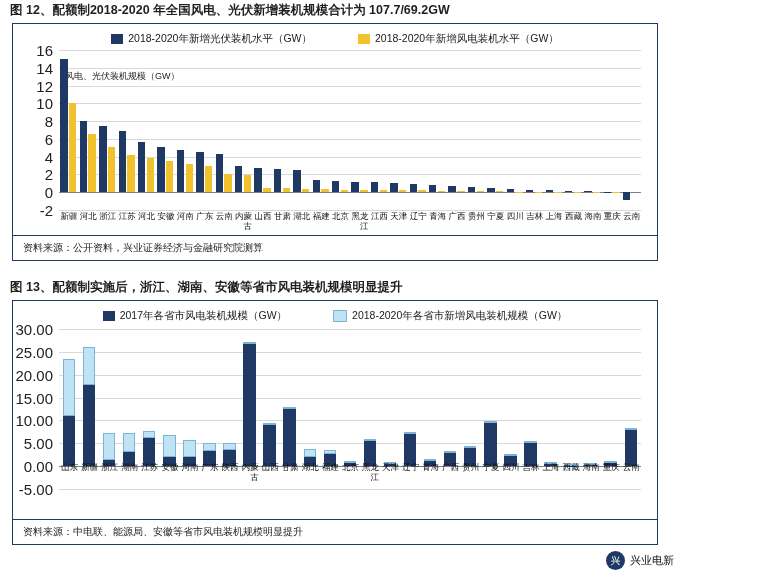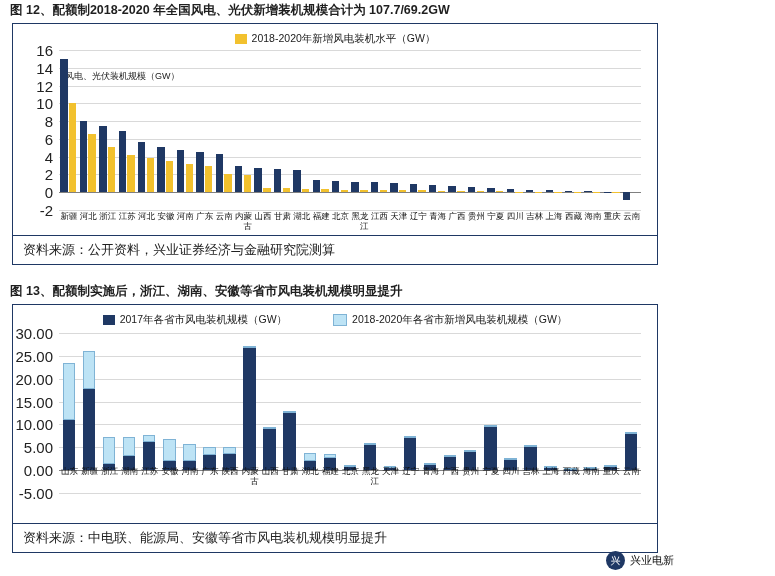--- a/index.html
+++ b/index.html
@@ -21,21 +21,21 @@
   .fig-box{
     border:1px solid #1f3864;
     margin:0 24px 0 12px;
     background:#fff;
     box-sizing:border-box;
   }
   .fig-sep{
     border-top:1px solid #1f3864;
   }
   .src-line{
-    font-size:13px;color:#222;
+    font-size:10px;color:#222;
     padding:5px 8px 5px 10px;
   }
 
   
   .legend{
     display:flex;justify-content:center;align-items:center;
     gap:46px;
     padding-top:8px;
     font-size:10.5px;
   }
@@ -113,20 +113,24 @@
 </style>
 </head>
 <body>
 
 <div class="page">
 
   <div class="fig-title">图 12、配额制2018-2020 年全国风电、光伏新增装机规模合计为 107.7/69.2GW</div>
   <div class="fig-box">
     <div class="chart-wrap">
       <div class="legend">
+        <div class="legend-item">
+          <span class="legend-swatch" style="background:#1F3864"></span>
+          <span>2018-2020年新增光伏装机水平（GW）</span>
+        </div>
         <div class="legend-item">
           <span class="legend-swatch" style="background:#F2C12E"></span>
           <span>2018-2020年新增风电装机水平（GW）</span>
         </div>
       </div>
 
       <div style="position:relative;height:185px;margin-top:4px;">
         <div class="ylabels" id="f12-yticks">
             <div class="ytick" style="top: 160px;">-2</div>
             <div class="ytick" style="top: 142.222px;">0</div>

